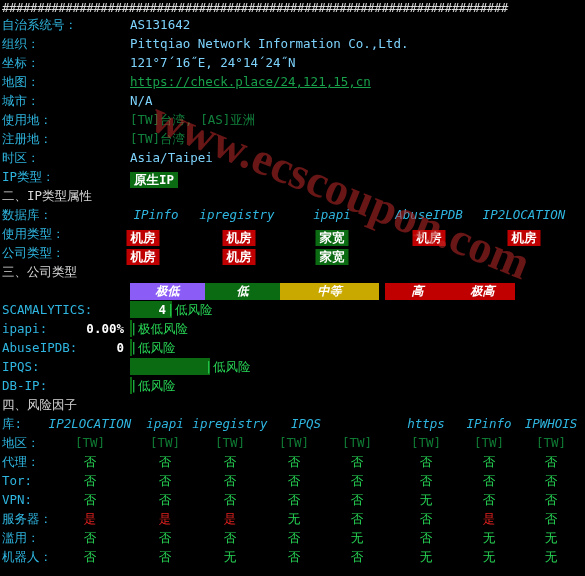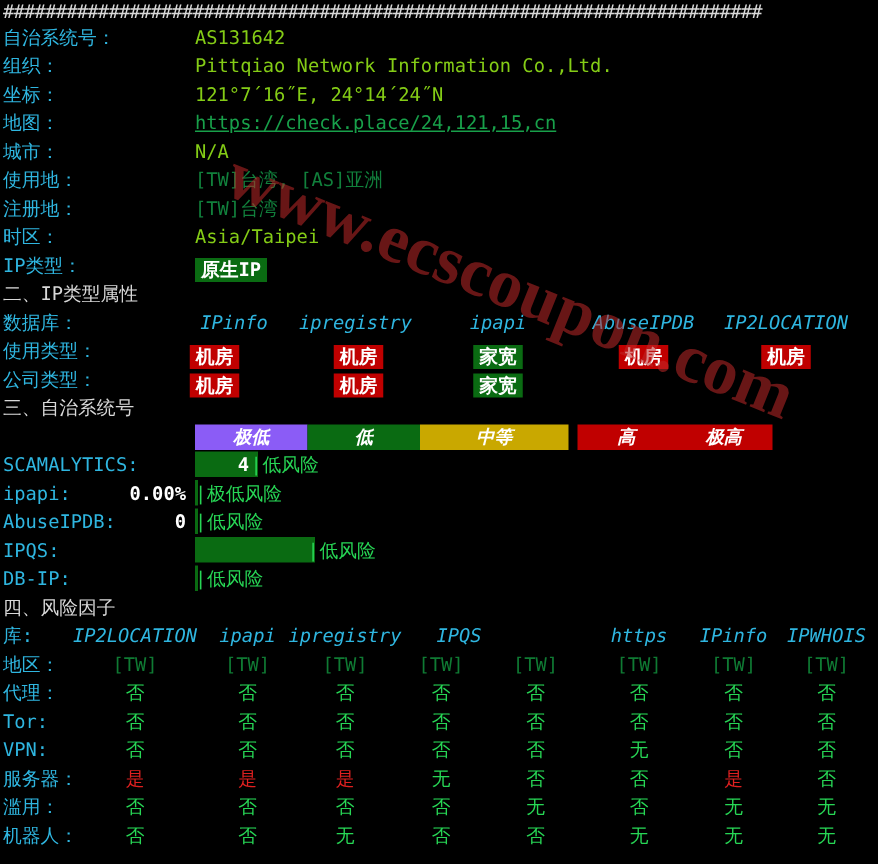--- a/index.html
+++ b/index.html
@@ -10,21 +10,21 @@
     line-height:19px;
     color:#cfcfcf;
     position:relative;
     -webkit-font-smoothing:none;
   }
   .screen{position:relative;width:585px;height:576px;padding:0 2px;box-sizing:border-box;}
   .hashrule{color:#d8d8d8;font-size:12.5px;line-height:15px;letter-spacing:-0.5px;white-space:nowrap;overflow:hidden;height:15px;}
   .section-title{color:#d8d8d8;white-space:nowrap;height:19px;}
   .row{height:19px;white-space:nowrap;position:relative;}
   .lbl{color:#2fb6e0;display:inline-block;}
-  .val{color:#84cc16;}
+  .val{color:#7dd3fc;}
   .val-dim{color:#11803c;}
   a.maplink{color:#18a04a;text-decoration:underline;}
   .badge{display:inline-block;padding:0 4px;font-weight:bold;line-height:16px;height:16px;vertical-align:-3px;}
   .bg-green{background:#0a6b12;color:#ffffff;}
   .bg-red{background:#c00000;color:#ffffff;}
   .hdr-ital{color:#2fb6e0;font-style:italic;}
   
   .cols{position:absolute;left:0;top:0;height:19px;width:585px;}
   .cell{position:absolute;top:0;text-align:center;transform:translateX(-50%);}
   
@@ -111,21 +111,21 @@
 
   <div class="row">
     <span class="lbl" style="width:128px">公司类型：</span>
     <span class="cols">
       <span class="cell" style="left:141px;top:1px"><span class="badge bg-red">机房</span></span>
       <span class="cell" style="left:237px;top:1px"><span class="badge bg-red">机房</span></span>
       <span class="cell" style="left:330px;top:1px"><span class="badge bg-green">家宽</span></span>
     </span>
   </div>
 
-  <div class="section-title">三、自治系统号</div>
+  <div class="section-title">三、公司类型</div>
 
   <div class="row">
     <span class="riskbar">
       <span class="seg s-verylow" style="left:0px;width:75px">极低</span>
       <span class="seg s-low" style="left:75px;width:75px">低</span>
       <span class="seg s-mid" style="left:150px;width:99px">中等</span>
       <span class="seg s-high" style="left:255px;width:65px">高</span>
       <span class="seg s-veryhigh" style="left:320px;width:65px">极高</span>
     </span>
   </div>

